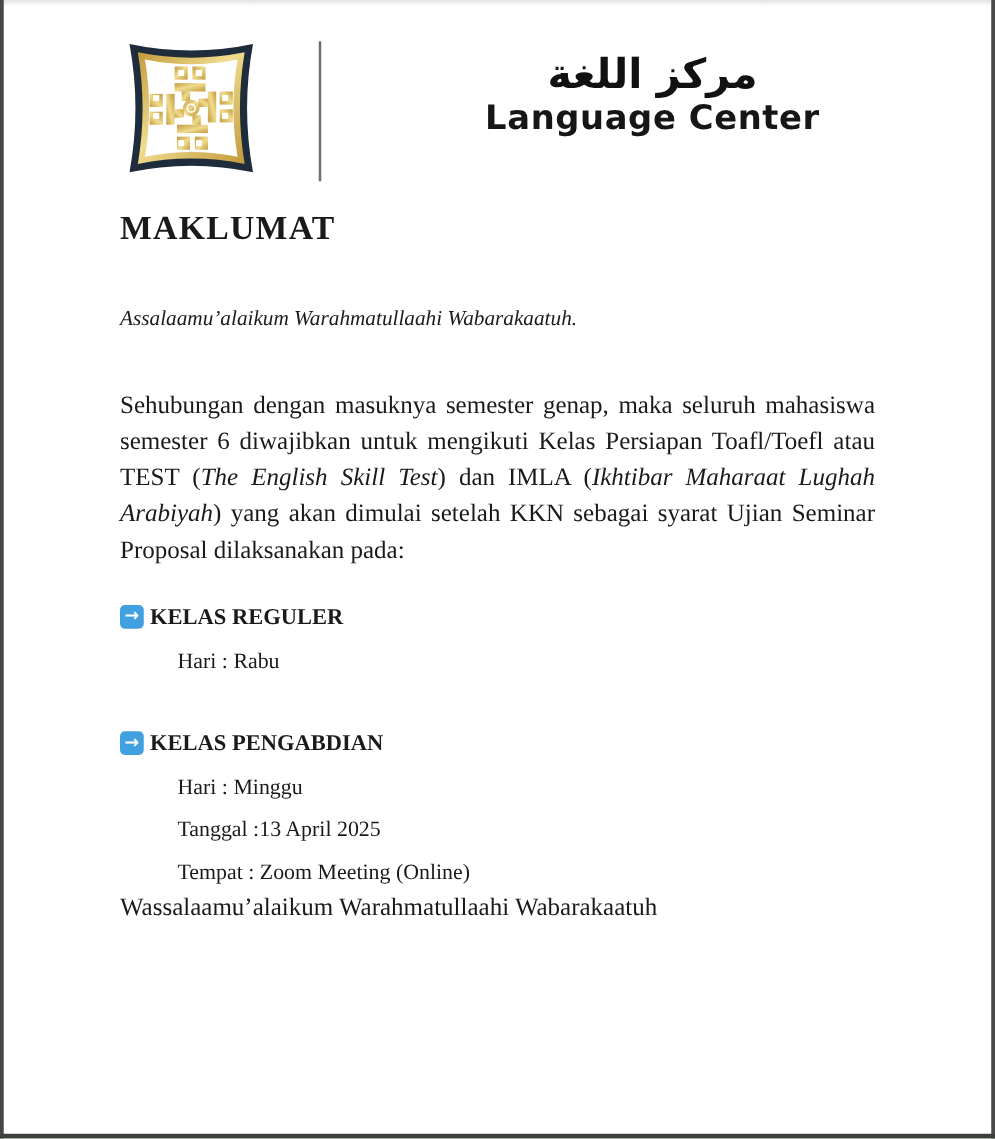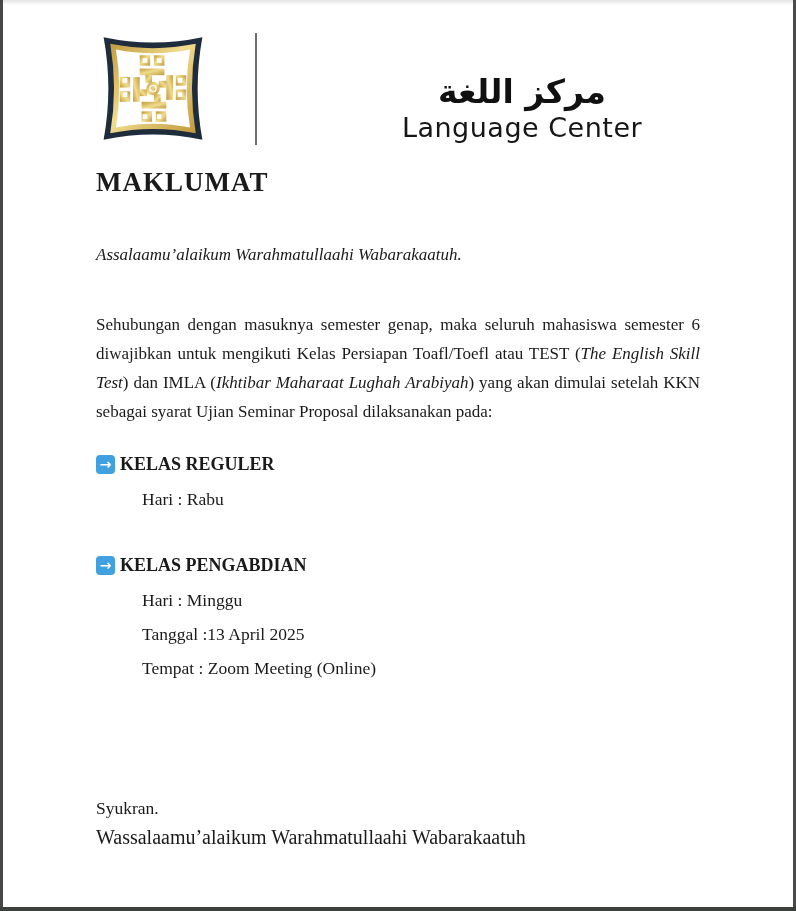--- a/index.html
+++ b/index.html
@@ -24,35 +24,35 @@
                  background: linear-gradient(#e3e3e3, #ffffff); }
 
   .content {
     position: absolute;
     left: 0; top: 0;
     width: 796px;
     padding: 30px 96px 0 96px;
   }
 
   
-  .header { display: flex; align-items: flex-end; height: 115px; }
+  .header { display: flex; align-items: flex-start; height: 115px; }
   .logo { width: 114px; height: 113px; flex: 0 0 auto; }
   .divider { width: 2px; height: 112px; background: #6e6e6e; margin-left: 45px; margin-top: 3px; flex: 0 0 auto; }
   .org-titles { flex: 1 1 auto; text-align: center; padding-left: 87px; padding-top: 10px;
                 font-family: "DejaVu Sans", sans-serif; }
   .org-arabic  { font-size: 33px; font-weight: bold; line-height: 1.15; color: #111; }
-  .org-english { font-size: 27px; font-weight: 400; line-height: 1.25; color: #161616; letter-spacing: 0.5px; }
+  .org-english { font-size: 27px; font-weight: 700; line-height: 1.25; color: #161616; letter-spacing: 0.5px; }
 
   
   .doc-title { margin-top: 24px; text-align: left; font-size: 27px; font-weight: bold;
                letter-spacing: 1px; line-height: 27px; }
 
   .greeting { margin-top: 49px; font-size: 17px; font-style: italic; line-height: 20px; }
 
-  .intro { margin-top: 45px; font-size: 17px; line-height: 29px; text-align: justify; }
+  .intro { margin-top: 45px; font-size: 20px; line-height: 29px; text-align: justify; }
   .it { font-style: italic; }
 
   .section-heading { margin-top: 27px; font-size: 18px; font-weight: bold; line-height: 22px;
                      display: flex; align-items: center; }
   .section-heading.second { margin-top: 45px; }
   .arrow-badge {
     display: inline-flex; align-items: center; justify-content: center;
     width: 19px; height: 19px; border-radius: 4px;
     background: #41a0e0; color: #ffffff;
     font-family: "DejaVu Sans", sans-serif; font-size: 14px; font-weight: bold;
@@ -138,17 +138,16 @@
     <div class="detail">Hari : Rabu</div>
 
     <div class="section-heading second">
       <span class="arrow-badge">→</span>
       <span>KELAS PENGABDIAN</span>
     </div>
     <div class="detail">Hari : Minggu</div>
     <div class="detail">Tanggal :13 April 2025</div>
     <div class="detail">Tempat : Zoom Meeting (Online)</div>
 
-    <div class="closing">Syukran.</div>
     <div class="closing-salam">Wassalaamu’alaikum Warahmatullaahi Wabarakaatuh</div>
 
   </div>
 </div>
 
 </body></html>

